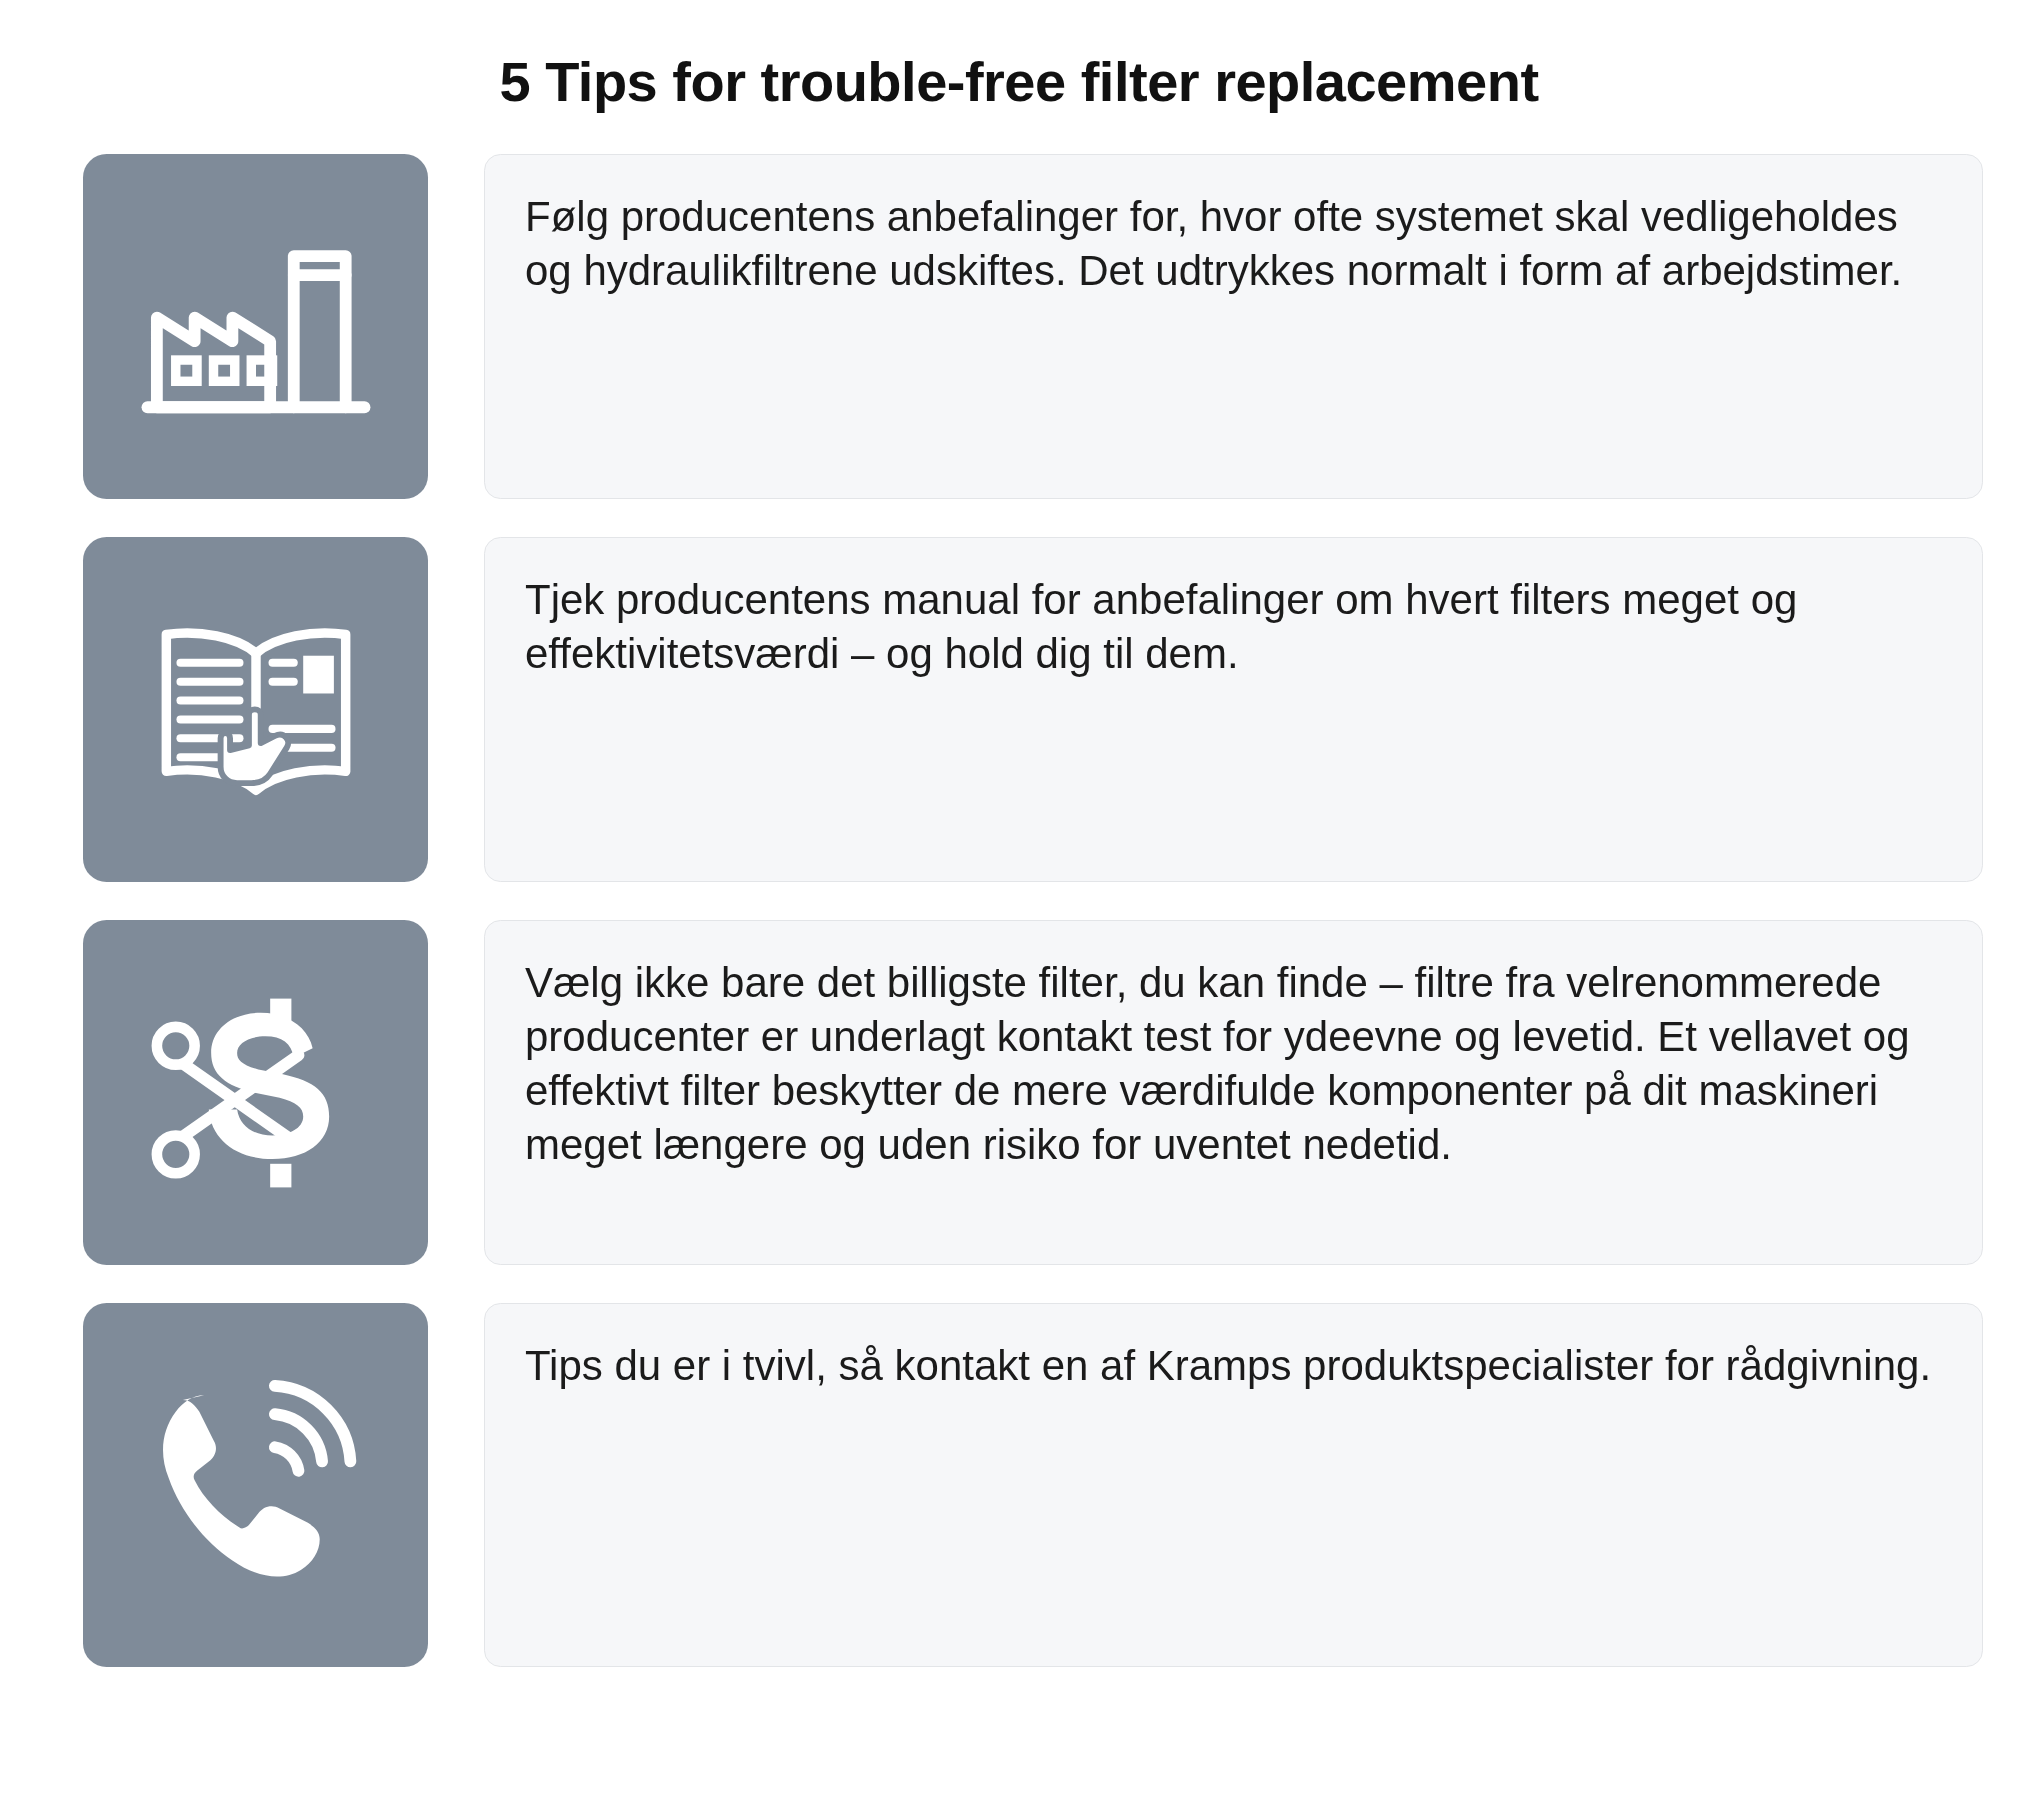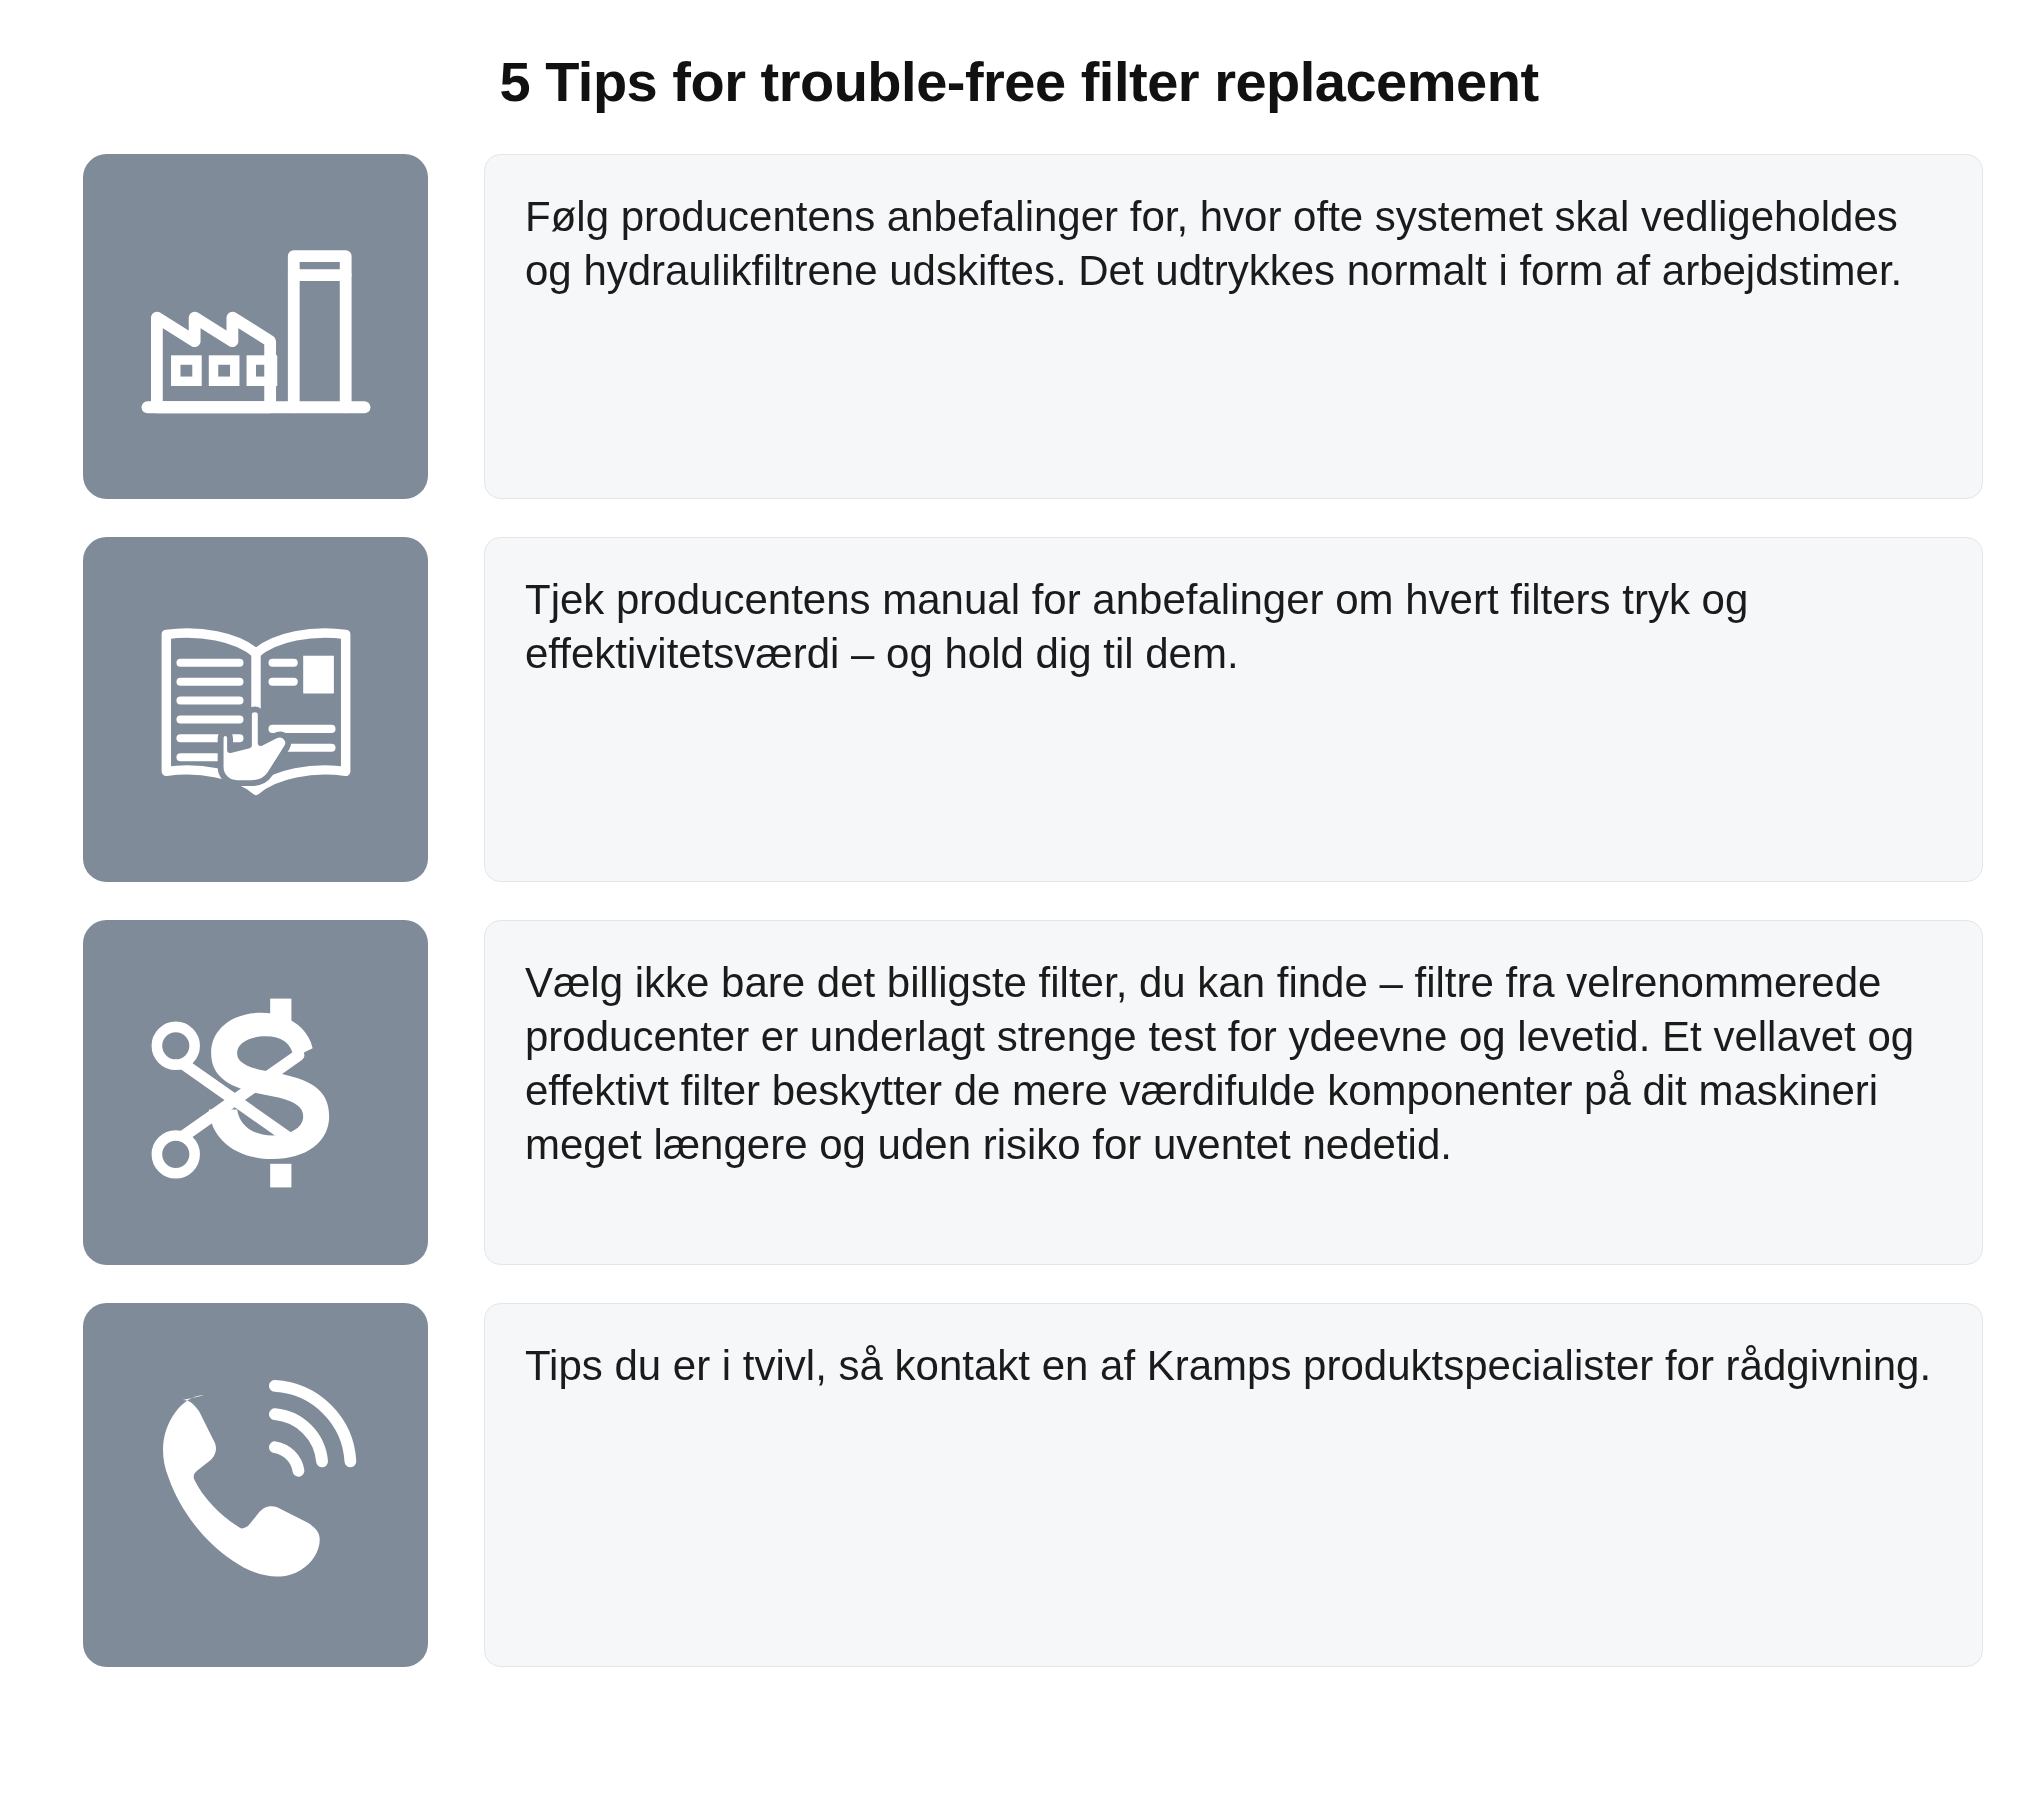--- a/index.html
+++ b/index.html
@@ -131,21 +131,21 @@
                 <path d="M57 38 H66"></path>
               <path d="M57 58 H82"></path>
                 <path d="M57 66 H82"></path>
             </g>
             <rect x="70" y="27" width="13" height="16" fill="#ffffff"></rect>
             <path d="M47 52 c0-3 5-3 5 0 v12 l6-3 c4-2 7 2 5 5 l-7 11 c-2 3-5 4-8 4 h-6 c-4 0-7-3-7-7 V62 c0-3 4-3 4 0 v5 l8-2 Z" fill="#ffffff" stroke="#7f8b99" stroke-width="2.5" stroke-linejoin="round"></path>
           </svg>
         </span>
       </div>
       <div class="tip-card">
-        <p class="tip-text">Tjek producentens manual for anbefalinger om hvert filters tryk og effektivitetsværdi – og hold dig til dem.</p>
+        <p class="tip-text">Tjek producentens manual for anbefalinger om hvert filters meget og effektivitetsværdi – og hold dig til dem.</p>
       </div>
     </div>
 
     <div class="tip-row row-3">
       <div class="icon-tile">
         <span>
           <svg viewBox="0 0 100 100" xmlns="http://www.w3.org/2000/svg">
             <g fill="#ffffff">
               <path d="M56 10 h9 v10 h-9 z"></path>
               <path d="M56 80 h9 v10 h-9 z"></path>
@@ -156,21 +156,21 @@
               <path d="M14 72 L68 34"></path>
             </g>
             <g fill="#7f8b99" stroke="#ffffff" stroke-width="4.5">
               <circle cx="16" cy="30" r="8"></circle>
               <circle cx="16" cy="76" r="8"></circle>
             </g>
           </svg>
         </span>
       </div>
       <div class="tip-card">
-        <p class="tip-text">Vælg ikke bare det billigste filter, du kan finde – filtre fra velrenommerede producenter er underlagt strenge test for ydeevne og levetid. Et vellavet og effektivt filter beskytter de mere værdifulde komponenter på dit maskineri meget længere og uden risiko for uventet nedetid.</p>
+        <p class="tip-text">Vælg ikke bare det billigste filter, du kan finde – filtre fra velrenommerede producenter er underlagt kontakt test for ydeevne og levetid. Et vellavet og effektivt filter beskytter de mere værdifulde komponenter på dit maskineri meget længere og uden risiko for uventet nedetid.</p>
       </div>
     </div>
 
     <div class="tip-row row-4">
       <div class="icon-tile">
         <span>
           <svg viewBox="0 0 100 100" xmlns="http://www.w3.org/2000/svg">
             <path d="M28 12 c-5 0-9 3-12 7 -6 8-7 18-3 28 5 14 15 27 27 35 10 7 21 9 29 4 5-3 8-8 8-13 0-3-2-5-5-7 l-12-6 c-3-2-7-1-9 2 l-4 5 c-1 1-3 2-4 1 -8-5-15-12-19-20 -1-2 0-3 1-4 l5-4 c3-2 4-6 2-9 l-6-12 c-2-3-4-5-7-5 z" fill="#ffffff"></path>
             <g fill="none" stroke="#ffffff" stroke-width="5" stroke-linecap="round">
               <path d="M58 20 a22 22 0 0 1 20 20"></path>

